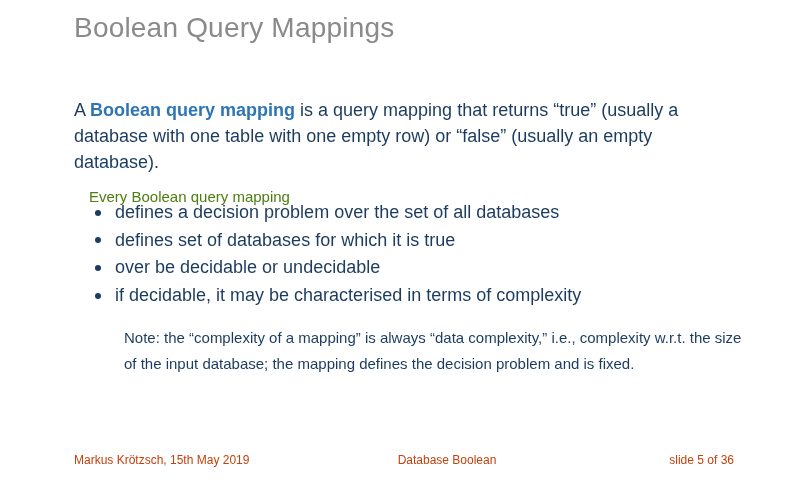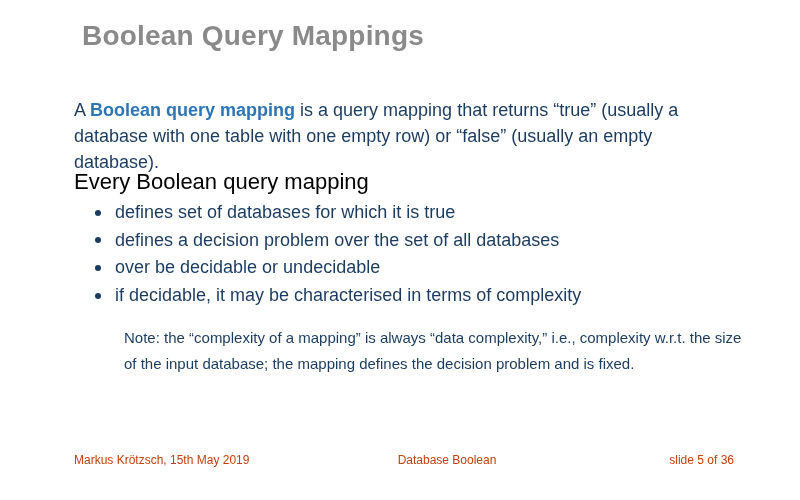--- a/index.html
+++ b/index.html
@@ -12,23 +12,23 @@
     width: 800px;
     height: 500px;
     background: #ffffff;
     font-family: "Liberation Sans", sans-serif;
     overflow: hidden;
   }
   .title {
     position: absolute;
     left: 74px;
     top: 12px;
-    margin: 8px;
+    margin: 0;
     font-size: 28px;
-    font-weight: 700;
+    font-weight: 400;
     color: #8a8a8a;
     letter-spacing: 0.2px;
   }
   .intro {
     position: absolute;
     left: 74px;
     top: 97px;
     width: 668px;
     margin: 0;
     font-size: 18px;
@@ -36,24 +36,24 @@
     color: #1b3b5f;
   }
   .term {
     color: #2e75b5;
     font-weight: bold;
   }
   .list-heading {
     position: absolute;
     left: 74px;
     top: 169px;
-    margin: 0;
-    font-size: 22px;
+    margin: 15px;
+    font-size: 15px;
     line-height: 26px;
-    color: #000000;
+    color: #4d7c0f;
   }
   .bullets {
     position: absolute;
     left: 95px;
     top: 199px;
     margin: 0;
     padding: 0;
     list-style: none;
   }
   .bullets li {
@@ -117,25 +117,25 @@
 
   <h1 class="title">Boolean Query Mappings</h1>
 
   <p class="intro"><span>A </span><span class="term">Boolean query mapping</span><span> is a query mapping that returns “true” (usually a database with one table with one empty row) or “false” (usually an empty database).</span></p>
 
   <p class="list-heading">Every Boolean query mapping</p>
 
   <ul class="bullets">
     <li>
       <span class="bullet-dot"></span>
-      <span>defines set of databases for which it is true</span>
+      <span>defines a decision problem over the set of all databases</span>
     </li>
     <li>
       <span class="bullet-dot"></span>
-      <span>defines a decision problem over the set of all databases</span>
+      <span>defines set of databases for which it is true</span>
     </li>
     <li>
       <span class="bullet-dot"></span>
       <span>over be decidable or undecidable</span>
     </li>
     <li>
       <span class="bullet-dot"></span>
       <span>if decidable, it may be characterised in terms of complexity</span>
     </li>
   </ul>

